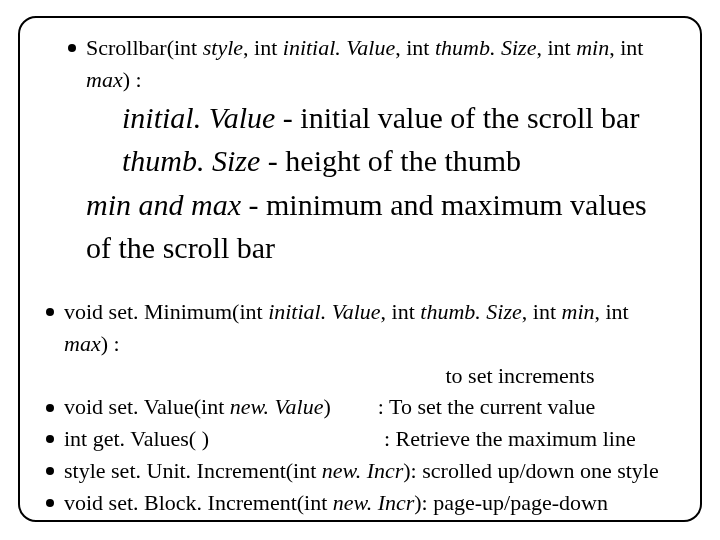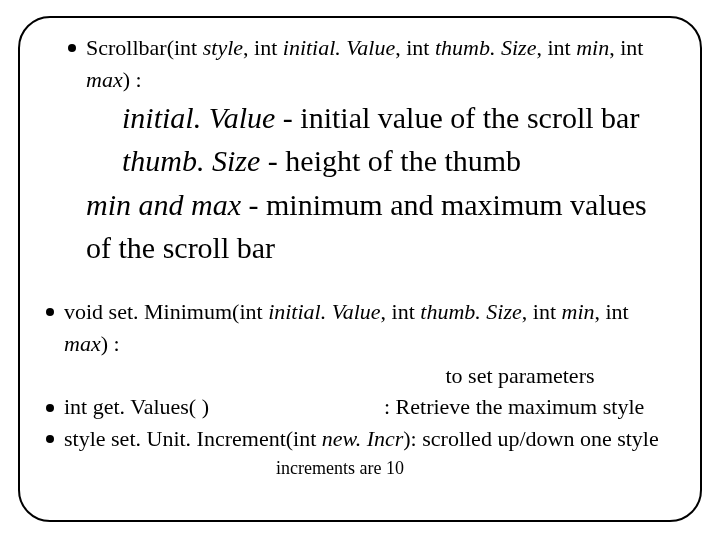--- a/index.html
+++ b/index.html
@@ -15,21 +15,21 @@
     box-sizing: border-box;
     width: 720px;
     height: 540px;
     padding: 16px 18px 18px 18px;
   }
   .frame {
     box-sizing: border-box;
     width: 100%;
     height: 100%;
     border: 2px solid #000;
-    border-radius: 32px;
+    border-radius: 18px;
     padding: 14px 26px 14px 26px;
     position: relative;
     overflow: hidden;
   }
   .bullet {
     position: relative;
     padding-left: 18px;
     font-size: 22px;
     line-height: 1.45;
   }
@@ -86,29 +86,39 @@
     </div>
     <div class="cont" style="margin-left:22px">
       <span class="italic">min and max </span><span> - minimum and maximum values of the scroll bar</span>
     </div>
 
     <div class="gap"></div>
 
     <div class="bullet">
       <span>void set. Minimum(int </span><span class="italic">initial. Value</span><span>, int </span><span class="italic">thumb. Size</span><span>, int </span><span class="italic">min</span><span>, int </span><span class="italic">max</span><span>) :</span>
     </div>
-    <div class="center-trail" style="margin-left:320px">to set parameters</div>
-
-
+    <div class="center-trail" style="margin-left:320px">to set increments</div>
 
 
     <div class="bullet">
-      <span class="tail-align" style="width:320px">int get. Values( )</span><span>: Retrieve the maximum style</span>
+      <span class="tail-align" style="width:auto">
+        <span>void set. Value(int </span><span class="italic">new. Value</span><span>)</span>
+      </span>
+      <span style="display:inline-block; width:36px"></span>
+      <span>: To set the current value</span>
+    </div>
+
+
+    <div class="bullet">
+      <span class="tail-align" style="width:320px">int get. Values( )</span><span>: Retrieve the maximum line</span>
     </div>
 
     <div class="bullet">
       <span>style set. Unit. Increment(int </span><span class="italic">new. Incr</span><span>): scrolled up/down one style</span>
     </div>
 
+    <div class="bullet">
+      <span>void set. Block. Increment(int  </span><span class="italic">new. Incr</span><span>): page-up/page-down</span>
+    </div>
     <div class="right-trail">increments are 10</div>
 
   </div>
 </div>
 
 </body></html>

